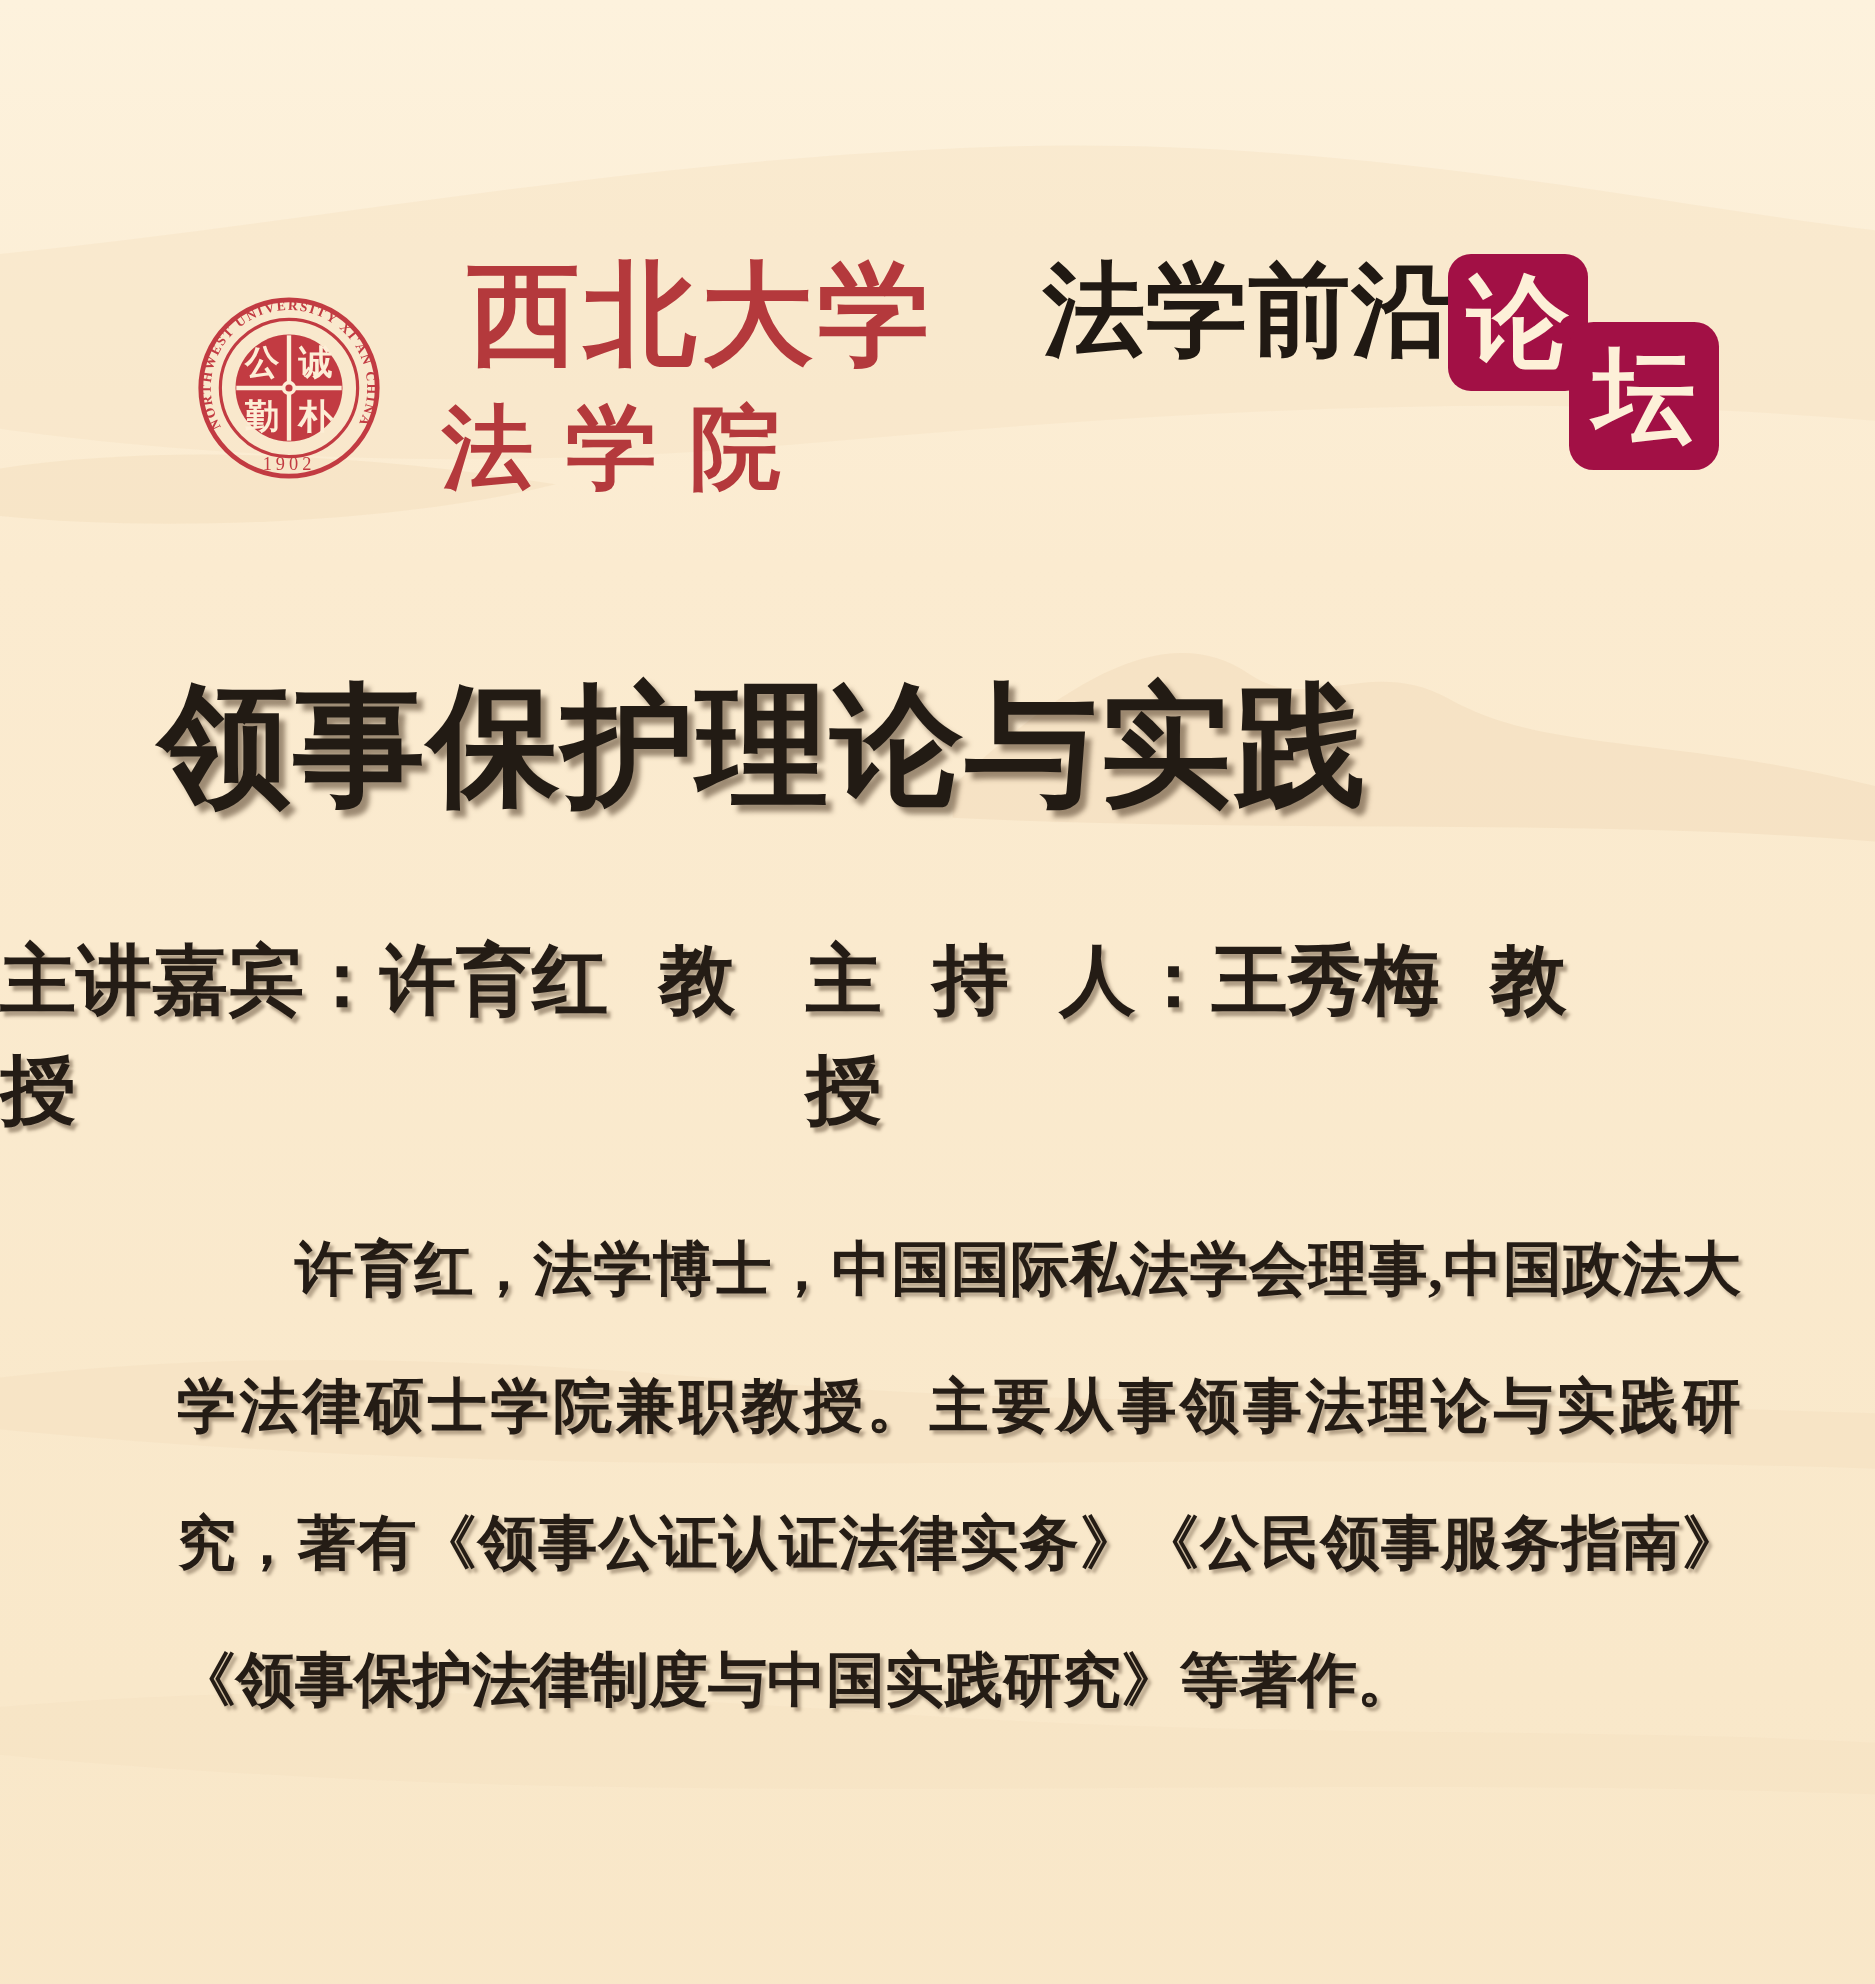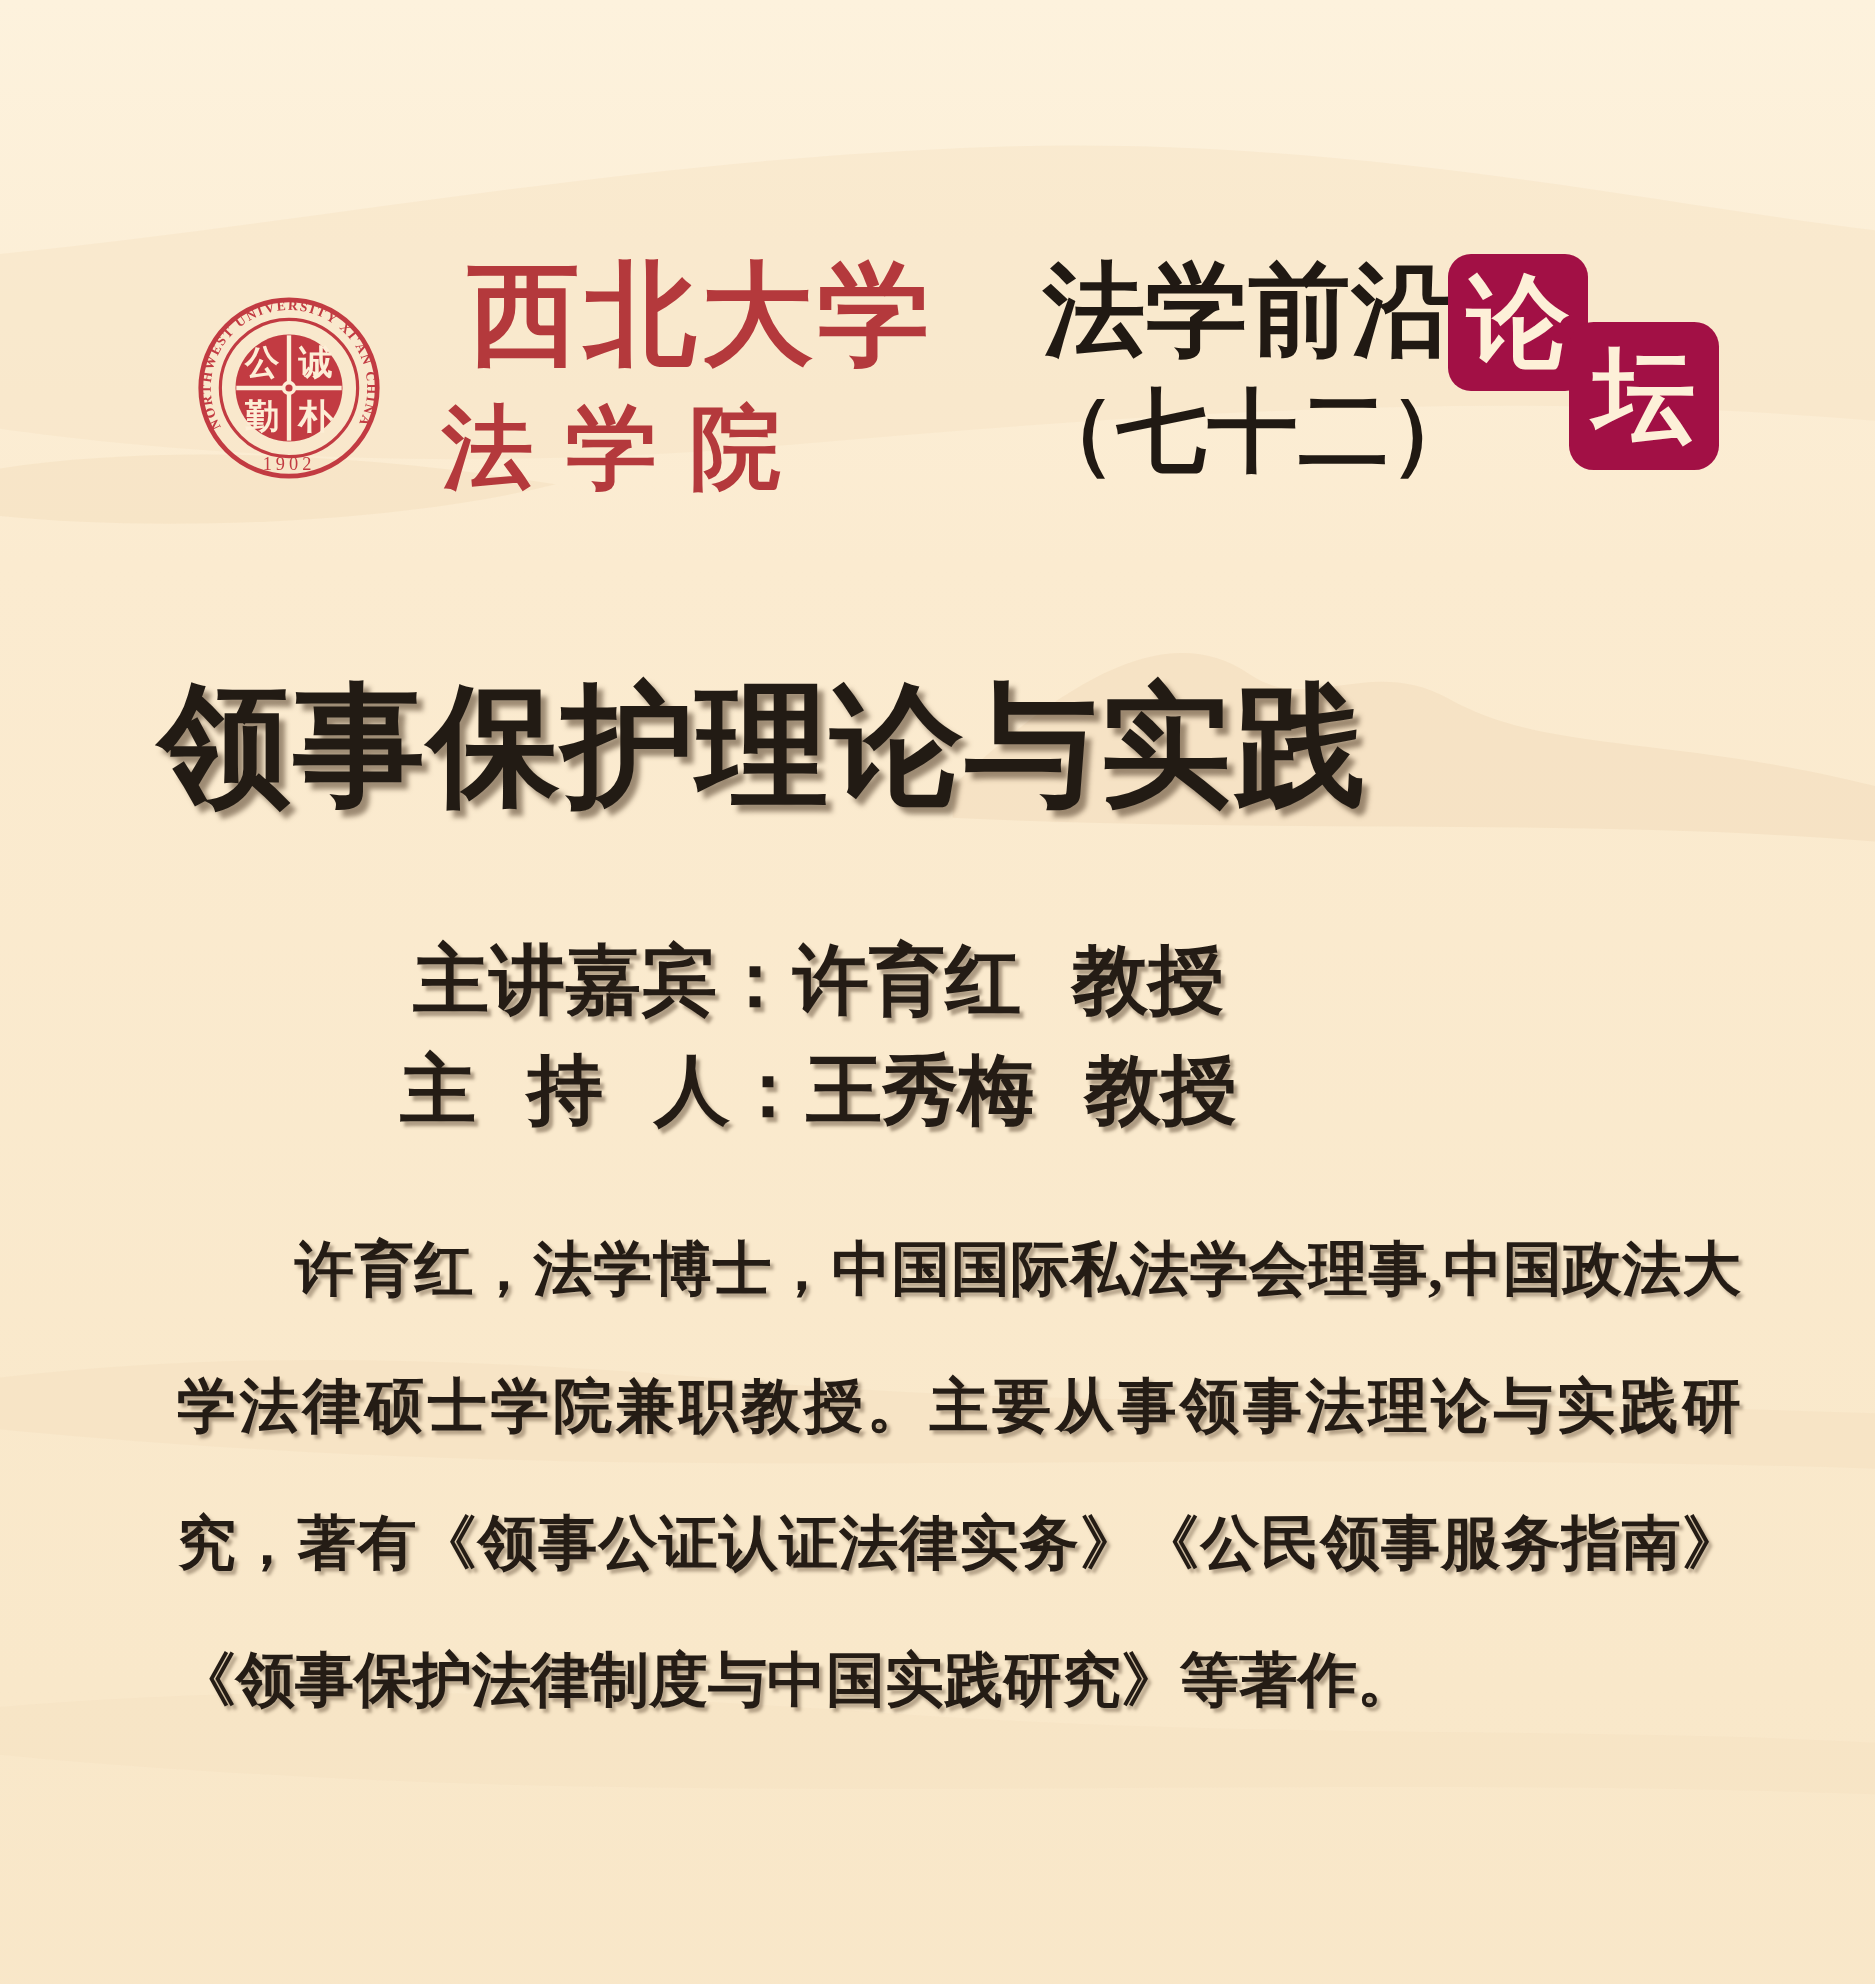--- a/index.html
+++ b/index.html
@@ -19,21 +19,21 @@
     font-weight:bold;letter-spacing:0.8px;color:#201913;}
   .series-number{position:absolute;left:1026px;top:380px;font-size:90px;line-height:103px;
     font-weight:bold;letter-spacing:0.8px;color:#201913;}
   .forum-box{position:absolute;background:#a21045;display:flex;align-items:center;justify-content:center;color:#fdf0d8;}
   .forum-box span{font-size:102px;font-weight:bold;line-height:1;}
   .forum-lun{left:1448px;top:254px;width:140px;height:137px;border-radius:23px;}
   .forum-tan{left:1569px;top:322px;width:150px;height:148px;border-radius:24.6px;}
   .main-title{position:absolute;left:0;top:676px;width:1527px;margin:0;text-align:center;
     font-size:132px;line-height:141px;font-weight:bold;letter-spacing:2.4px;color:#221b14;
     text-shadow:6.4px 7.1px 4.8px rgba(80,60,40,.55);}
-  .speakers{position:absolute;left:0;top:925px;width:1637px;display:flex;flex-direction:column;align-items:center;}
+  .speakers{position:absolute;left:0;top:925px;width:1637px;display:flex;flex-direction:row;align-items:center;}
   .speaker-line{font-size:76px;line-height:110px;font-weight:bold;word-spacing:.42em;color:#241c15;
     text-shadow:4px 4.8px 3.2px rgba(80,60,40,.45);}
   .bio{position:absolute;left:177px;top:1201px;width:1564px;margin:0;
     font-size:59px;line-height:137px;font-weight:bold;text-align:justify;text-indent:2em;color:#241c15;
     text-shadow:3.6px 4.4px 3.2px rgba(80,60,40,.4);}
 </style>
 </head>
 <body>
 
 <div class="poster">
@@ -68,21 +68,20 @@
       <text x="161" y="327">勤</text>
       <text x="295" y="327">朴</text>
     </g>
     <text x="228" y="434" text-anchor="middle" font-size="46" letter-spacing="10" fill="#c23b42">1902</text>
   </svg>
 
   <div class="univ-name">西北大学</div>
   <div class="school-name">法学院</div>
 
   <div class="series-title">法学前沿</div>
-  <div class="series-number">（七十二）</div>
   <div class="forum-box forum-lun">
     <span>论</span>
   </div>
   <div class="forum-box forum-tan">
     <span>坛</span>
   </div>
 
   <h1 class="main-title">领事保护理论与实践</h1>
 
   <div class="speakers">

